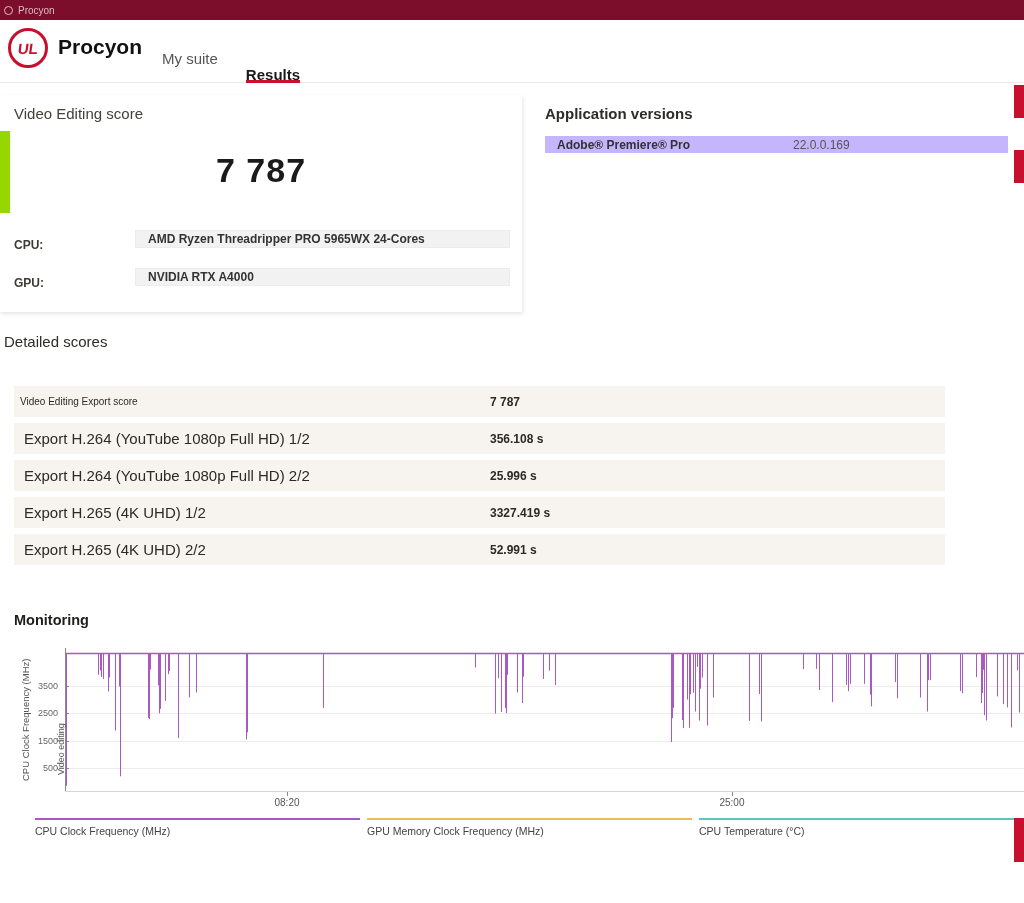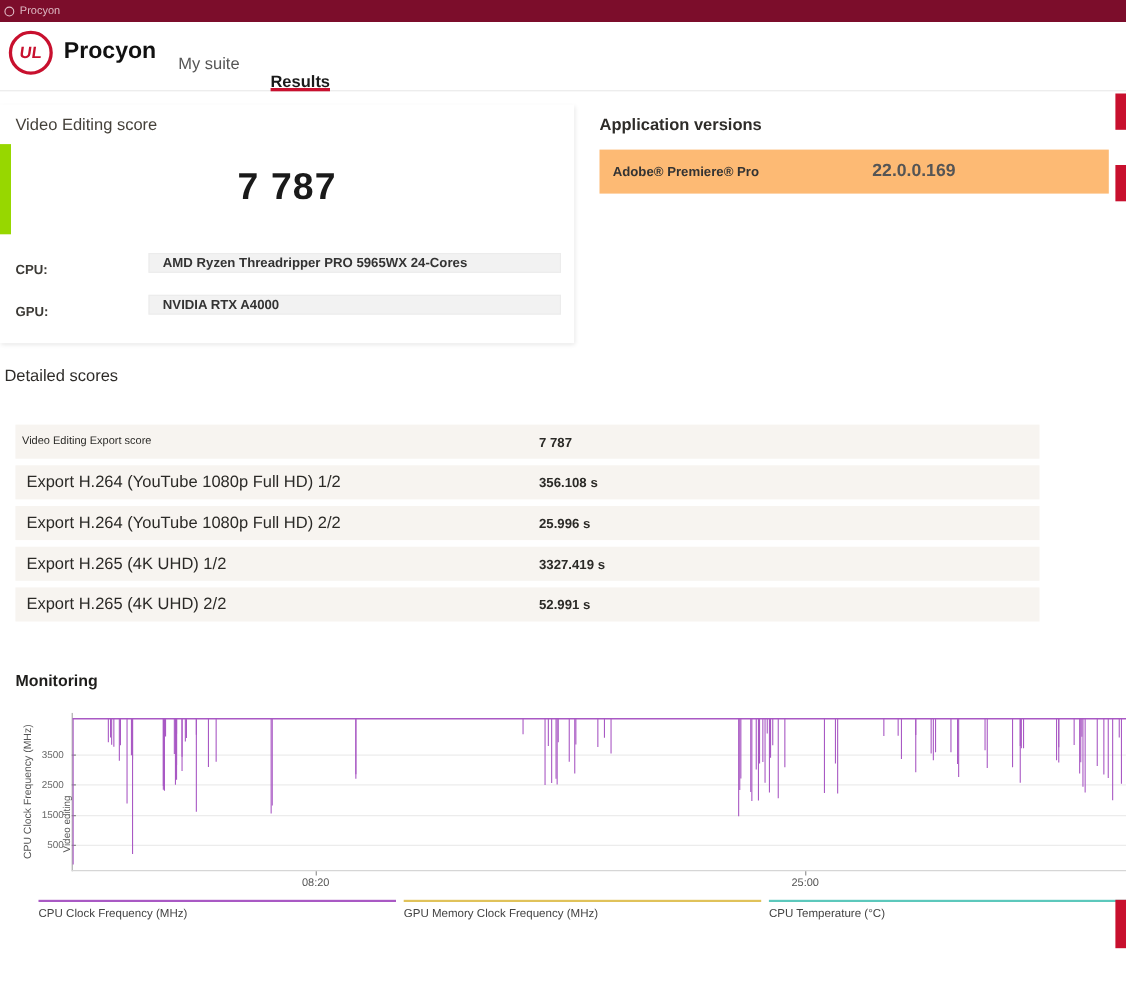--- a/index.html
+++ b/index.html
@@ -45,23 +45,23 @@
   .specs { position:absolute; left:0; top:135px; width:522px; }
   .spec-row { position:relative; height:30px; margin-bottom:8px; }
   .spec-label { position:absolute; left:14px; top:8px; font-size:12px; font-weight:bold; color:#3c3a36; }
   .spec-value { position:absolute; left:135px; top:0; width:375px; height:18px; background:#f2f2f2; border:1px solid #ececec;
                 display:flex; align-items:center; padding-left:12px; font-size:12px; font-weight:bold; color:#333; }
 
   
   .app-versions { position:absolute; left:545px; top:95px; width:463px; }
   .app-versions h2 { position:absolute; left:0; top:10px; font-size:15px; font-weight:bold; color:#2e2c29; }
   .version-rows { position:absolute; left:0; top:41px; width:463px; }
-  .version-row { height:40px; background:#fdba74; display:grid; grid-template-columns:236px 1fr; align-items:center; padding-left:12px; margin-bottom:4px; }
+  .version-row { height:17px; background:#c4b5fd; display:grid; grid-template-columns:236px 1fr; align-items:center; padding-left:12px; margin-bottom:4px; }
   .version-name { font-size:12px; font-weight:bold; color:#333; }
-  .version-number { font-size:16px; color:#555;font-weight:bold; }
+  .version-number { font-size:12px; color:#555; }
 
   
   .detailed-title { position:absolute; left:4px; top:333px; font-size:15px; font-weight:normal; color:#2e2c29; }
   .detailed-rows { position:absolute; left:14px; top:386px; width:931px; }
   .detail-row { position:relative; height:31px; margin-bottom:6px; background:#f7f4f0; display:flex; align-items:center; }
   .detail-label { margin-left:10px; font-size:15px; color:#2b2a27; }
   .detail-row.bold .detail-label { margin-left:6px; font-size:10px; font-weight:normal; }
   .detail-value { position:absolute; left:476px; font-size:12px; font-weight:bold; color:#2b2a27; }
 
   

